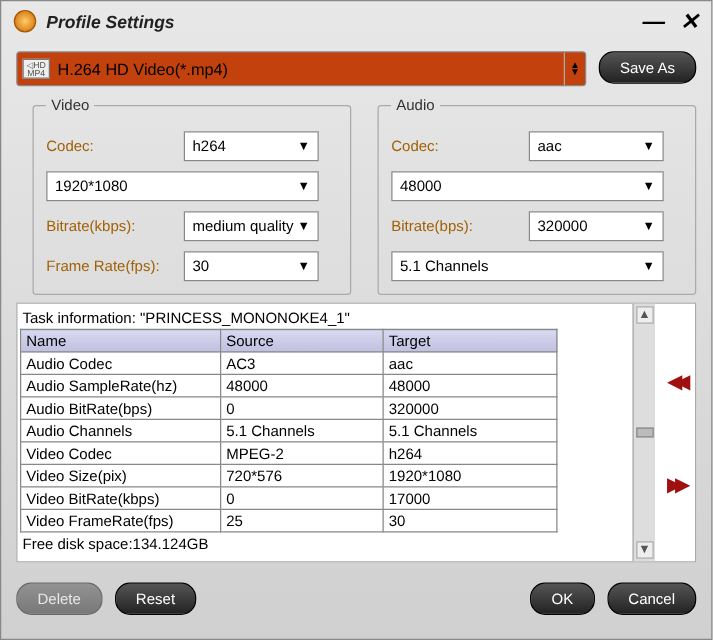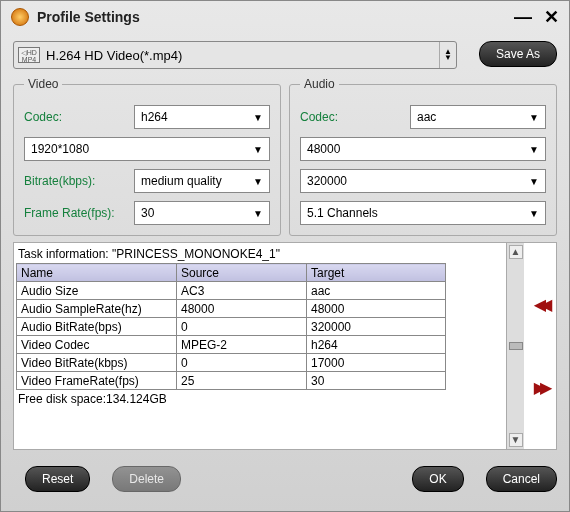--- a/index.html
+++ b/index.html
@@ -1,33 +1,33 @@
 <!DOCTYPE html>
 <html><head>
 <meta charset="utf-8">
 <style>
 * { box-sizing: border-box; margin: 0; padding: 0; font-family: Arial, sans-serif; }
 body { width: 570px; height: 512px; background: linear-gradient(#e8e8e8, #d0d0d0); border: 1px solid #888; overflow: hidden; }
-.titlebar { display: flex; align-items: center; padding: 16px 10px; height: 30px; }
+.titlebar { display: flex; align-items: center; padding: 16px 10px; height: 30px; font-style: italic; }
 .titlebar .icon { width: 18px; height: 18px; border-radius: 50%; background: radial-gradient(#ffcc66,#cc6600); margin-right: 8px; border:1px solid #aa5500;}
 .titlebar .title { font-weight: bold; font-size: 14px; flex: 1; color: #222;}
 .titlebar .winbtn { font-size: 18px; font-weight: bold; margin-left: 12px; cursor: pointer; }
 .content { padding: 8px 12px; }
 .toprow { display: flex; gap: 10px; margin-bottom: 8px; }
-.profile-select { flex: 1; display: flex; align-items: center; background: #e5e5e5; border: 1px solid #888; border-radius: 3px; height: 28px; padding: 0 4px; }
+.profile-select { flex: 1; display: flex; align-items: center; background: #c2410c; border: 1px solid #888; border-radius: 3px; height: 28px; padding: 0 4px; }
 .profile-select .fmt-icon { width: 22px; height: 16px; border:1px solid #777; font-size:7px; text-align:center; line-height:7px; padding-top:1px; color:#555; background:#eee; margin-right:6px;}
 .profile-select .fmt-label { flex:1; font-size:13px; }
 .profile-select .stepper { display:flex; flex-direction:column; line-height:6px; font-size:8px; border-left:1px solid #aaa; padding-left:4px; height:100%; justify-content:center;}
-.btn-dark { background: linear-gradient(#555,#222); color:#fff; border:1px solid #000; border-radius:12px; padding:4px 16px; font-size:12px; cursor:pointer; height:26px;margin-left:12px; }
+.btn-dark { background: linear-gradient(#555,#222); color:#fff; border:1px solid #000; border-radius:12px; padding:4px 16px; font-size:12px; cursor:pointer; height:26px; }
 .btn-dark.disabled { opacity:0.5; }
 .groups { display:flex; gap:8px; margin-bottom:6px; }
-fieldset { border:1px solid #aaa; border-radius:3px; padding:6px 10px 10px 10px; flex:1; }
+fieldset { border:1px solid #aaa; border-radius:3px; padding:6px 25px 10px 10px; flex:1;margin-left:13px; }
 legend { font-size:12px; padding:0 4px; color:#333;}
 .row { display:flex; align-items:center; margin-top:8px; }
-.row label { width: 110px; font-size:12px; color:#15803d;}
+.row label { width: 110px; font-size:12px; color:#a16207;}
 .row .combo { flex:1; display:flex; align-items:center; background:#fff; border:1px solid #888; height:24px; padding:0 6px; font-size:12px; justify-content:space-between;}
 .row .combo .arrow { font-size:10px; }
 .tablewrap { border:1px solid #aaa; background:#fff; position:relative; height:208px; display:flex; }
 .tablepane { flex:1; overflow:hidden; padding:2px 2px; font-size:12px; }
 .taskinfo { font-size:12px; padding:2px 2px; }
 table { border-collapse:collapse; width: 430px; }
 th, td { border:1px solid #888; padding:1px 4px; font-size:12px; text-align:left; font-weight:normal; height:18px;}
 th { background: linear-gradient(#d8d8f0,#c0c0e0); }
 .freedisk { font-size:12px; padding:2px 2px;}
 .vscroll { width:18px; background:#ddd; border-left:1px solid #aaa; display:flex; flex-direction:column; align-items:center; justify-content:space-between; padding:2px 0;}
@@ -102,20 +102,21 @@
             <span class="arrow">▼</span>
           </div>
         </div>
       <div class="row">
           <div class="combo">
             <span>48000</span>
             <span class="arrow">▼</span>
           </div>
         </div>
       <div class="row">
+          <label>Bitrate(bps):</label>
           <div class="combo">
             <span>320000</span>
             <span class="arrow">▼</span>
           </div>
         </div>
       <div class="row">
           <div class="combo">
             <span>5.1 Channels</span>
             <span class="arrow">▼</span>
           </div>
@@ -129,38 +130,48 @@
       <table>
         <thead>
             <tr>
           <th style="width:160px">Name</th>
           <th style="width:130px">Source</th>
           <th>Target</th>
         </tr>
           </thead>
         <tbody id="task-rows">
             <tr>
-              <td>Audio Size</td>
+              <td>Audio Codec</td>
               <td>AC3</td>
               <td>aac</td>
             </tr>
             <tr>
               <td>Audio SampleRate(hz)</td>
               <td>48000</td>
               <td>48000</td>
             </tr>
             <tr>
               <td>Audio BitRate(bps)</td>
               <td>0</td>
               <td>320000</td>
             </tr>
             <tr>
+              <td>Audio Channels</td>
+              <td>5.1 Channels</td>
+              <td>5.1 Channels</td>
+            </tr>
+            <tr>
               <td>Video Codec</td>
               <td>MPEG-2</td>
               <td>h264</td>
+            </tr>
+            <tr>
+              <td>Video Size(pix)</td>
+              <td>720*576</td>
+              <td>1920*1080</td>
             </tr>
             <tr>
               <td>Video BitRate(kbps)</td>
               <td>0</td>
               <td>17000</td>
             </tr>
             <tr>
               <td>Video FrameRate(fps)</td>
               <td>25</td>
               <td>30</td>
@@ -176,20 +187,20 @@
     </div>
     <div class="sidebtns">
       <div class="navbtn">◀◀</div>
       <div class="navbtn">▶▶</div>
     </div>
   </div>
 </div>
 
 <div class="bottom">
   <div class="left">
+    <button class="btn-dark disabled">Delete</button>
     <button class="btn-dark">Reset</button>
-    <button class="btn-dark disabled">Delete</button>
   </div>
   <div class="right">
     <button class="btn-dark">OK</button>
     <button class="btn-dark">Cancel</button>
   </div>
 </div>
 
 </body></html>

